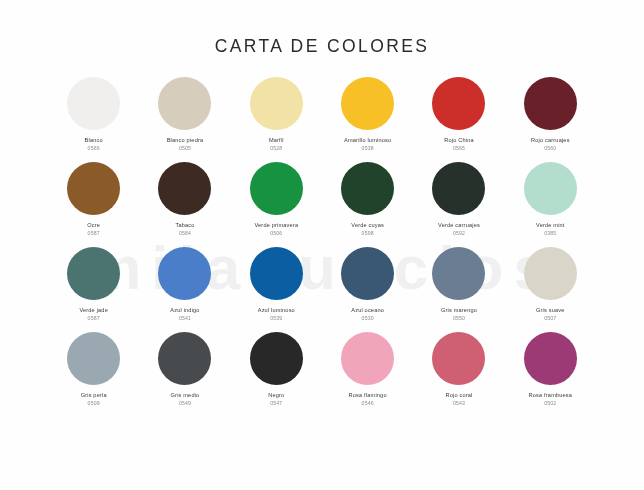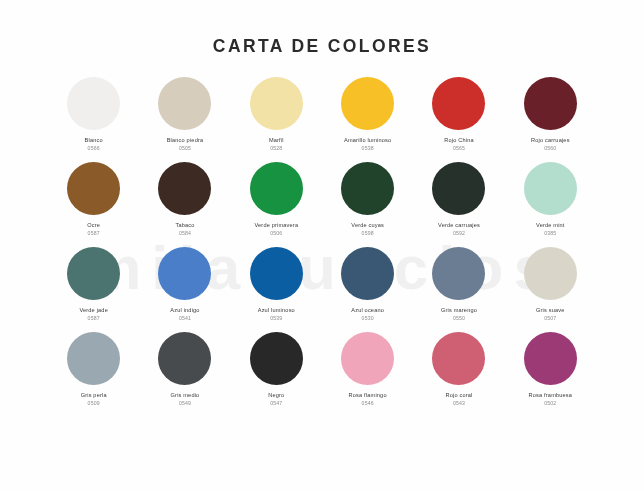--- a/index.html
+++ b/index.html
@@ -13,21 +13,21 @@
   .page{
     position:absolute;inset:0;
     background:#fefefe;
     display:flex;flex-direction:column;
     align-items:center;
   }
   .title{
     margin-top:36px;
     font-size:17.5px;
     letter-spacing:2.4px;
-    font-weight:700;
+    font-weight:400;
     color:#2b2b2b;
     text-align:center;
     user-select:none;
   }
   .grid{
     margin-top:20px;
     width:548px;
     display:grid;
     grid-template-columns:repeat(6,1fr);
     grid-auto-rows:85px;

